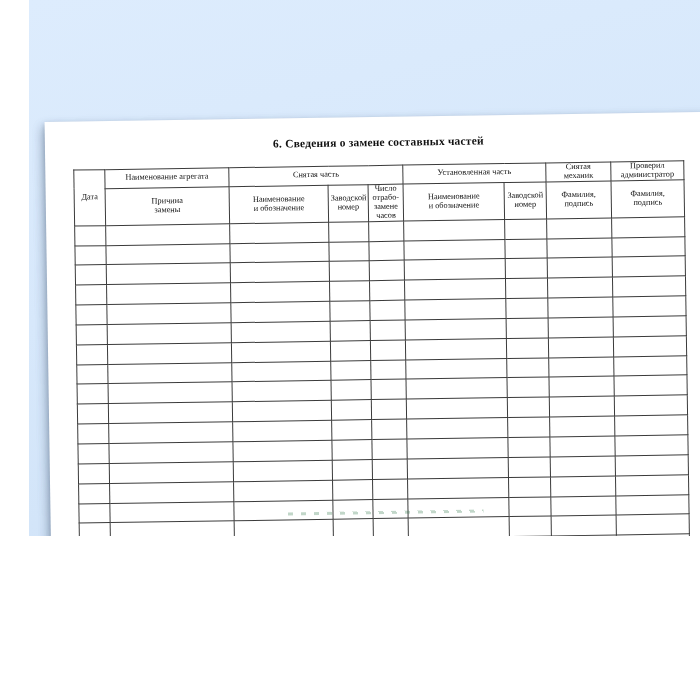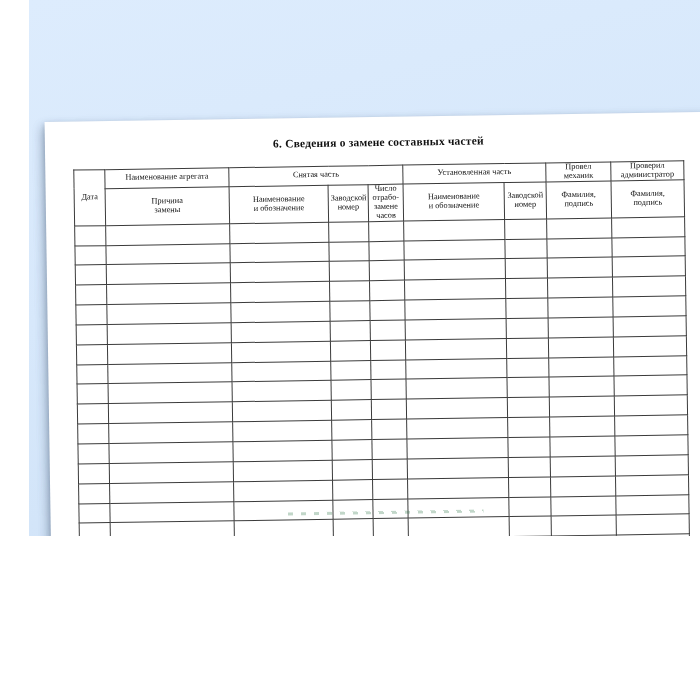--- a/index.html
+++ b/index.html
@@ -105,21 +105,21 @@
         <col style="width:42px">
         <col style="width:65px">
         <col style="width:73px">
       </colgroup>
       <thead>
         <tr class="hrow1">
           <th rowspan="2">Дата</th>
           <th>Наименование агрегата</th>
           <th colspan="3">Снятая часть</th>
           <th colspan="2">Установленная часть</th>
-          <th>Провел
+          <th>Снятая
 механик</th>
           <th>Проверил
 администратор</th>
         </tr>
         <tr class="hrow2">
           <th>Причина
 замены</th>
           <th>Наименование
 и обозначение</th>
           <th>Заводской

